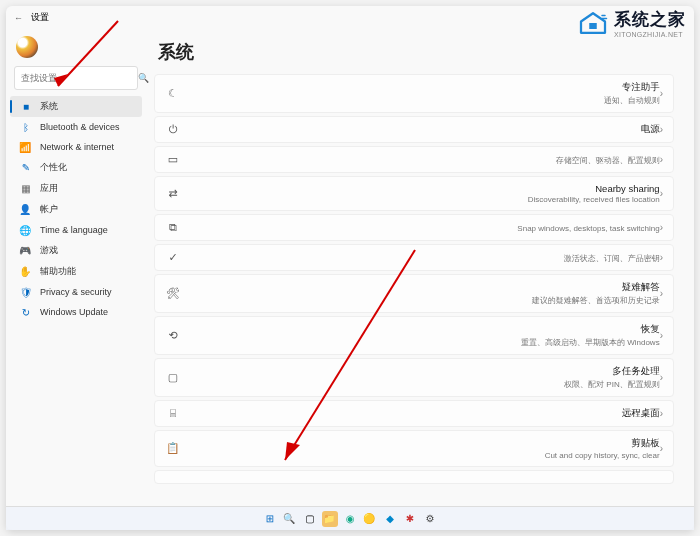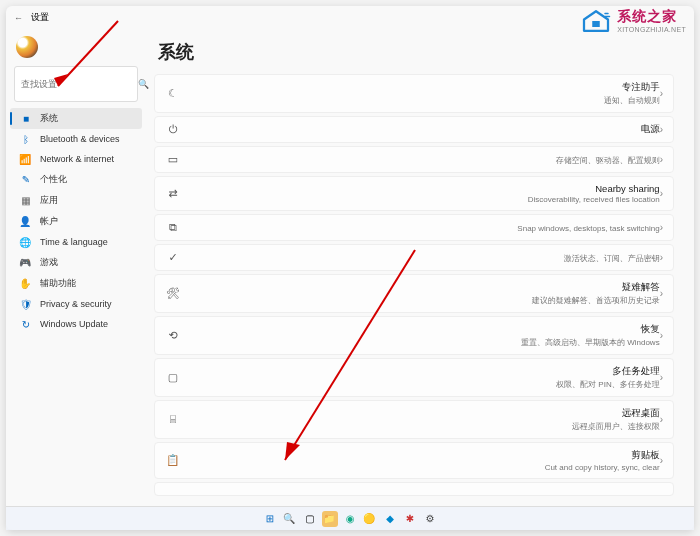--- a/index.html
+++ b/index.html
@@ -3,42 +3,42 @@
 <meta charset="utf-8">
 <style>
 * { margin: 0; padding: 0; box-sizing: border-box; font-family: "Segoe UI", "Microsoft YaHei", sans-serif; }
 body { background: #f3f3f3; width: 700px; height: 536px; overflow: hidden; position: relative; font-size: 10px; }
 .window { position: absolute; top: 6px; left: 6px; right: 6px; bottom: 6px; background: #f9f9f9; border-radius: 6px; box-shadow: 0 2px 8px rgba(0,0,0,0.15); display: flex; flex-direction: column; overflow: hidden; }
 .titlebar { height: 22px; display: flex; align-items: center; padding: 0 8px; font-size: 9px; }
 .titlebar .back { margin-right: 8px; color: #666; }
 .content { flex: 1; display: flex; overflow: hidden; }
 .sidebar { width: 140px; padding: 4px 0; display: flex; flex-direction: column; }
 .avatar { width: 22px; height: 22px; border-radius: 50%; background: radial-gradient(circle at 30% 30%, #fff 20%, #f0c040 30%, #e08030 60%, #333 90%); margin: 4px 0 6px 10px; }
-.search { margin: 2px 8px 6px 8px; height: 36px; background: #fff; border: 1px solid #ddd; border-radius: 3px; display: flex; align-items: center; padding: 0 6px; font-size: 9px; color: #888; }
+.search { margin: 2px 8px 6px 8px; height: 24px; background: #fff; border: 1px solid #ddd; border-radius: 3px; display: flex; align-items: center; padding: 0 6px; font-size: 9px; color: #888; }
 .search input { border: none; outline: none; flex: 1; font-size: 9px; background: transparent; }
 .nav-item { display: flex; align-items: center; padding: 4px 8px 4px 10px; font-size: 9px; color: #333; cursor: pointer; border-radius: 3px; margin: 0 4px; }
 .nav-item.selected { background: #e8e8e8; position: relative; }
 .nav-item.selected::before { content: ''; position: absolute; left: 0; top: 4px; bottom: 4px; width: 2px; background: #0067c0; border-radius: 1px; }
 .nav-item .ico { width: 12px; height: 12px; margin-right: 8px; display: inline-flex; align-items: center; justify-content: center; font-size: 10px; }
 .main { flex: 1; padding: 8px 20px 8px 8px; overflow-y: auto; }
 .page-title { font-size: 18px; font-weight: 600; margin: 4px 0 10px 4px; color: #222; }
 .card { background: #fdfdfd; border: 1px solid #eee; border-radius: 4px; margin-bottom: 3px; padding: 6px 10px; display: flex; align-items: center; cursor: pointer; }
 .card .cico { width: 16px; display: flex; align-items: center; justify-content: center; color: #555; font-size: 11px; margin-right: 10px; }
 .card .txt { flex: 1; text-align: right; }
 .card .title { font-size: 9.5px; color: #222; font-weight: 500; }
 .card .sub { font-size: 8px; color: #777; margin-top: 1px; }
 .card .chev { color: #888; font-size: 10px; }
 .taskbar { position: absolute; bottom: 6px; left: 6px; right: 6px; height: 24px; background: rgba(240,243,249,0.9); border-top: 1px solid #ddd; display: flex; align-items: center; justify-content: center; gap: 4px; }
 .taskbar .tb { width: 16px; height: 16px; border-radius: 3px; display: inline-flex; align-items: center; justify-content: center; font-size: 10px; }
 .arrow { position: absolute; pointer-events: none; }
 .arrow1 { top: 16px; left: 48px; width: 80px; height: 80px; }
 .arrow2 { top: 240px; left: 265px; width: 160px; height: 230px; }
 .watermark { position: absolute; top: 8px; right: 14px; display: flex; align-items: center; gap: 6px; }
 .wm-logo { width: 30px; height: 24px; }
-.wm-text .cn { font-size: 14px; font-weight: 700; color: #be185d; letter-spacing: 1px; }
+.wm-text .cn { font-size: 17px; font-weight: 700; color: #0f172a; letter-spacing: 1px; }
 .wm-text .en { font-size: 7px; color: #888; letter-spacing: 0.3px; }
 .c-blue{color:#0067c0}.c-teal{color:#00a0a0}.c-orange{color:#d98000}.c-purple{color:#8060c0}.c-gray{color:#666}
 </style>
 </head>
 <body>
 
 <div class="window">
   <div class="titlebar">
     <span class="back">←</span>
     <span>设置</span>
@@ -157,29 +157,28 @@
             <div class="txt">
               <div class="title">恢复</div>
               <div class="sub">重置、高级启动、早期版本的 Windows</div>
             </div>
             <span class="chev">›</span>
           </div>
           <div class="card">
             <span class="cico">▢</span>
             <div class="txt">
               <div class="title">多任务处理</div>
-              <div class="sub">权限、配对 PIN、多任务处理</div>
+              <div class="sub">权限、配对 PIN、配置规则</div>
             </div>
             <span class="chev">›</span>
           </div>
           <div class="card">
             <span class="cico">⌸</span>
             <div class="txt">
               <div class="title">远程桌面</div>
-              <div class="sub">远程桌面用户、连接权限</div>
             </div>
             <span class="chev">›</span>
           </div>
           <div class="card">
             <span class="cico">📋</span>
             <div class="txt">
               <div class="title">剪贴板</div>
               <div class="sub">Cut and copy history, sync, clear</div>
             </div>
             <span class="chev">›</span>

